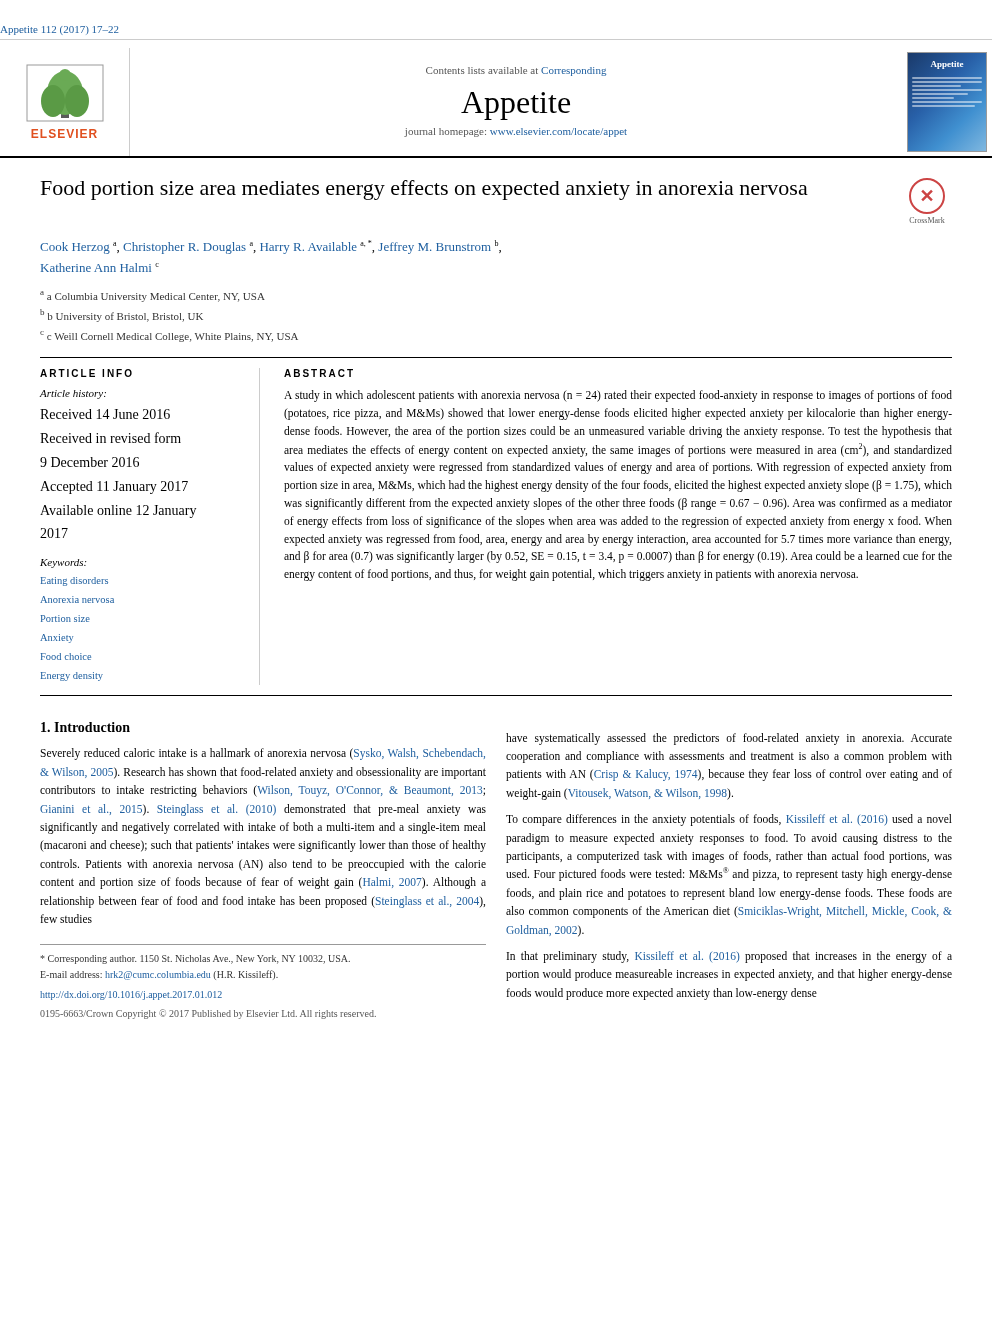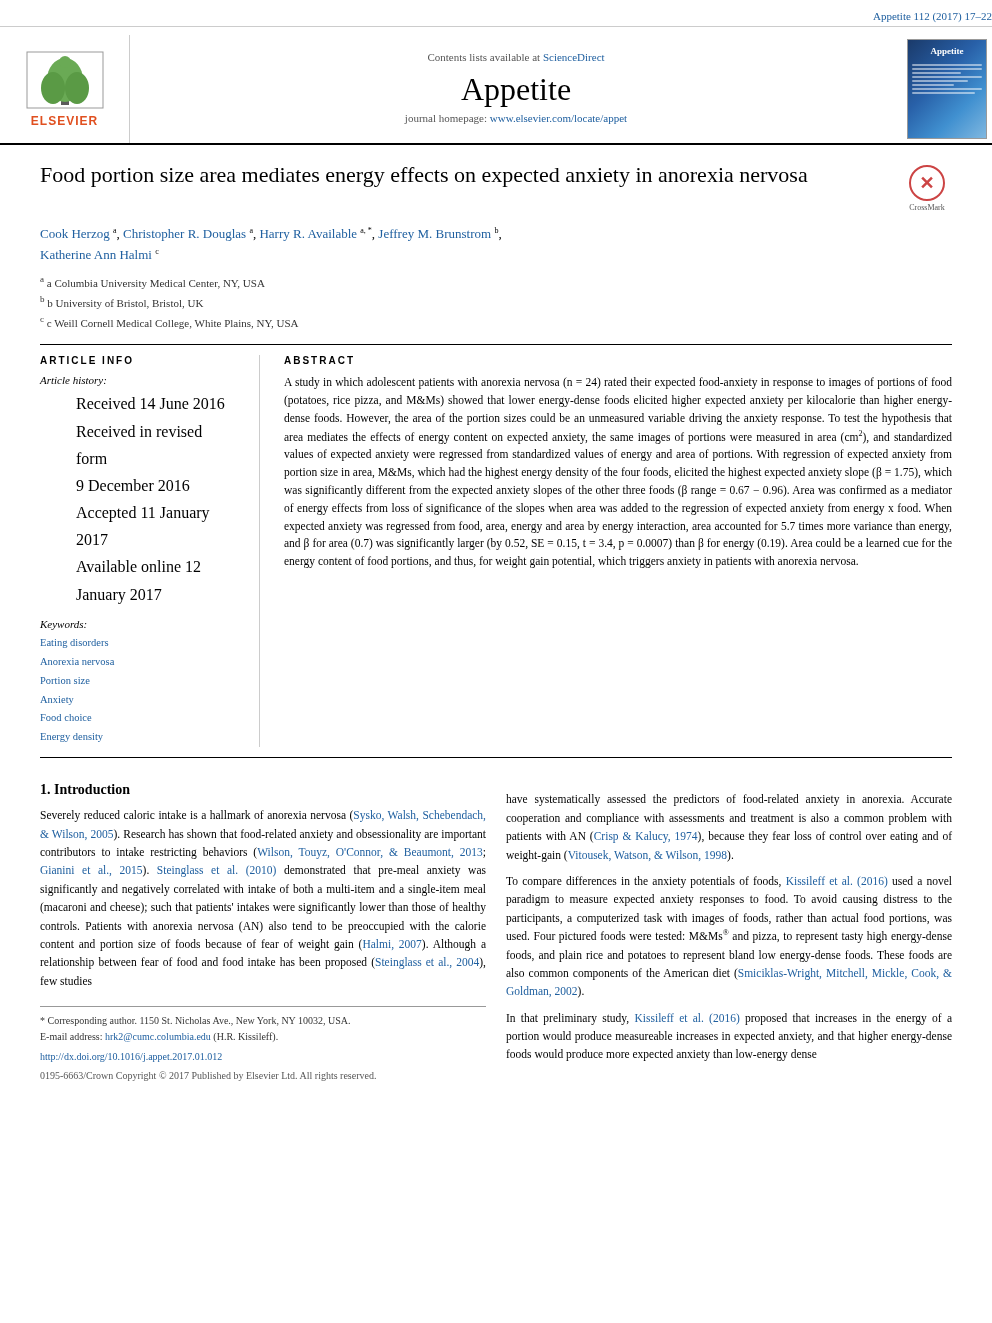--- a/index.html
+++ b/index.html
@@ -7,22 +7,22 @@
       font-family: 'Times New Roman', Times, serif;
       font-size: 13px;
       background: #fff;
       color: #000;
       width: 992px;
       min-height: 1323px;
     }
 
     
     .journal-header {
-      text-align: right;
-      padding: 10px 0 4px 0;
+      text-align: left;
+      padding: 23px 0 4px 0;
       font-size: 11px;
       color: #2060a0;
       border-bottom: 1px solid #ccc;
     }
 
     
     .journal-title-bar {
       display: flex;
       align-items: stretch;
       border-bottom: 2px solid #000;
@@ -237,24 +237,23 @@
     }
 
     .info-group-title {
       font-size: 11px;
       font-style: italic;
       margin-bottom: 4px;
       color: #000;
     }
 
     .info-dates {
-      font-size: 16px;
+      font-size: 14px;
       line-height: 1.7;
       margin-bottom: 10px;
-      margin-left: 36px;
     }
 
     .keywords-title {
       font-size: 11px;
       font-style: italic;
       margin-bottom: 4px;
     }
 
     .keyword-list {
       font-size: 10.5px;
@@ -368,21 +367,21 @@
       <circle cx="40" cy="12" r="6" fill="#6aaa55"></circle>
 
       <rect x="2" y="2" width="76" height="56" fill="none" stroke="#999" stroke-width="1"></rect>
     </svg>
     <div class="elsevier-text">ELSEVIER</div>
   </div>
 
   <div class="journal-center">
     <div class="contents-line">
       <span>Contents lists available at</span>
-      <a class="sciencedirect-link" href="#">ScienceDirect</a>
+      <a class="sciencedirect-link" href="#">Corresponding</a>
     </div>
     <div class="journal-name-big">Appetite</div>
     <div class="journal-homepage">
       <span>journal homepage:</span>
       <a href="#">www.elsevier.com/locate/appet</a>
     </div>
   </div>
 
   <div class="appetite-cover">
     <div class="cover-img">

